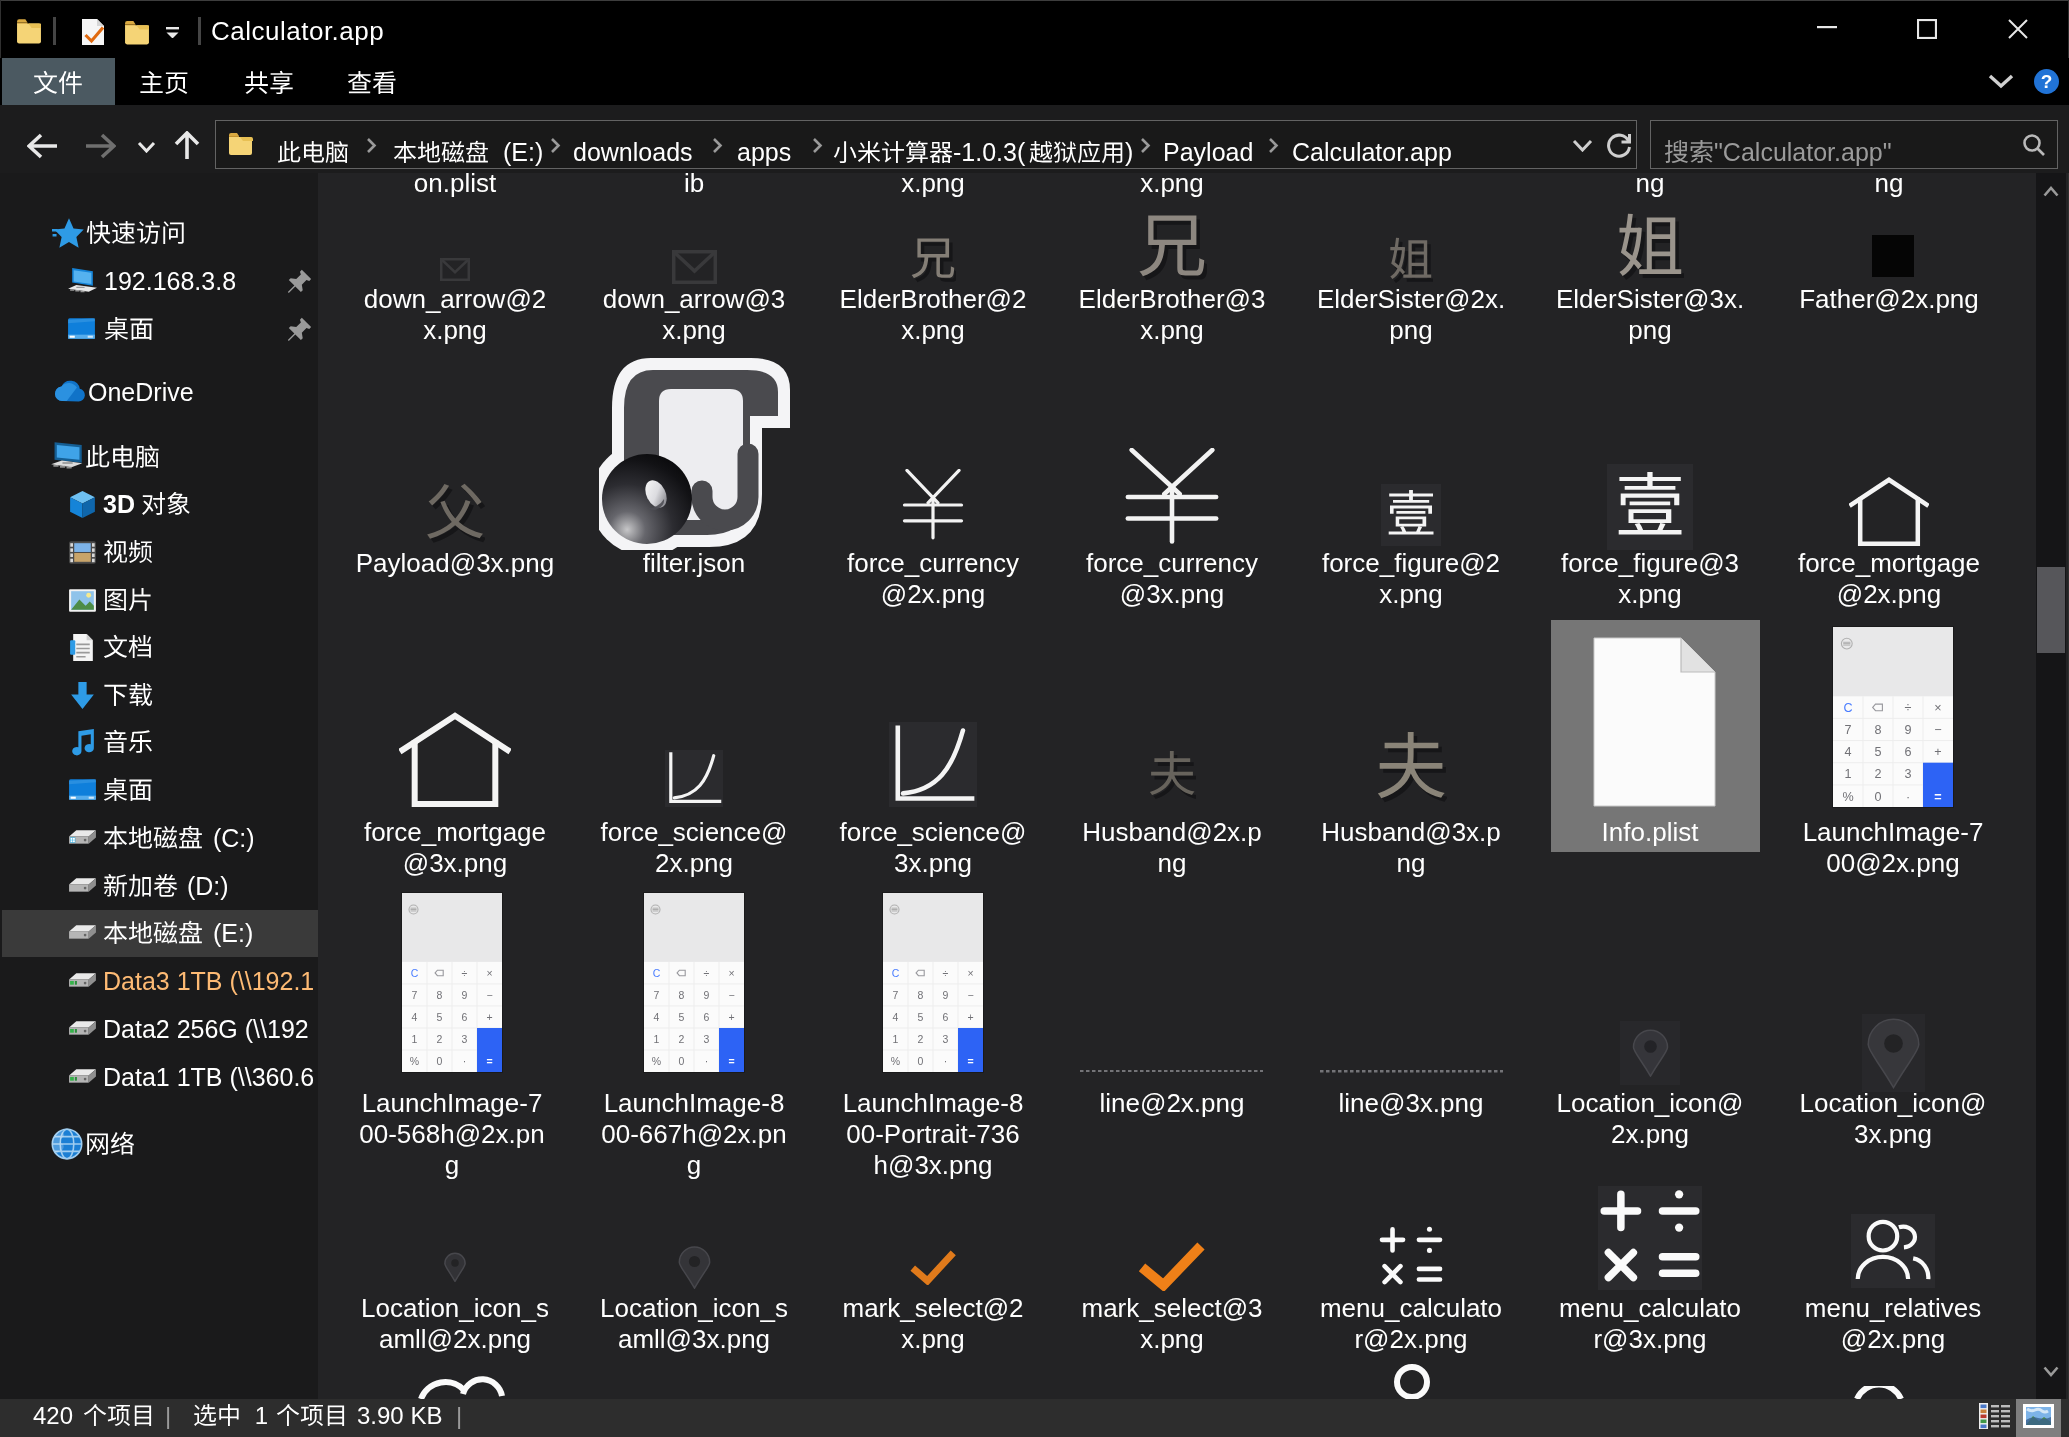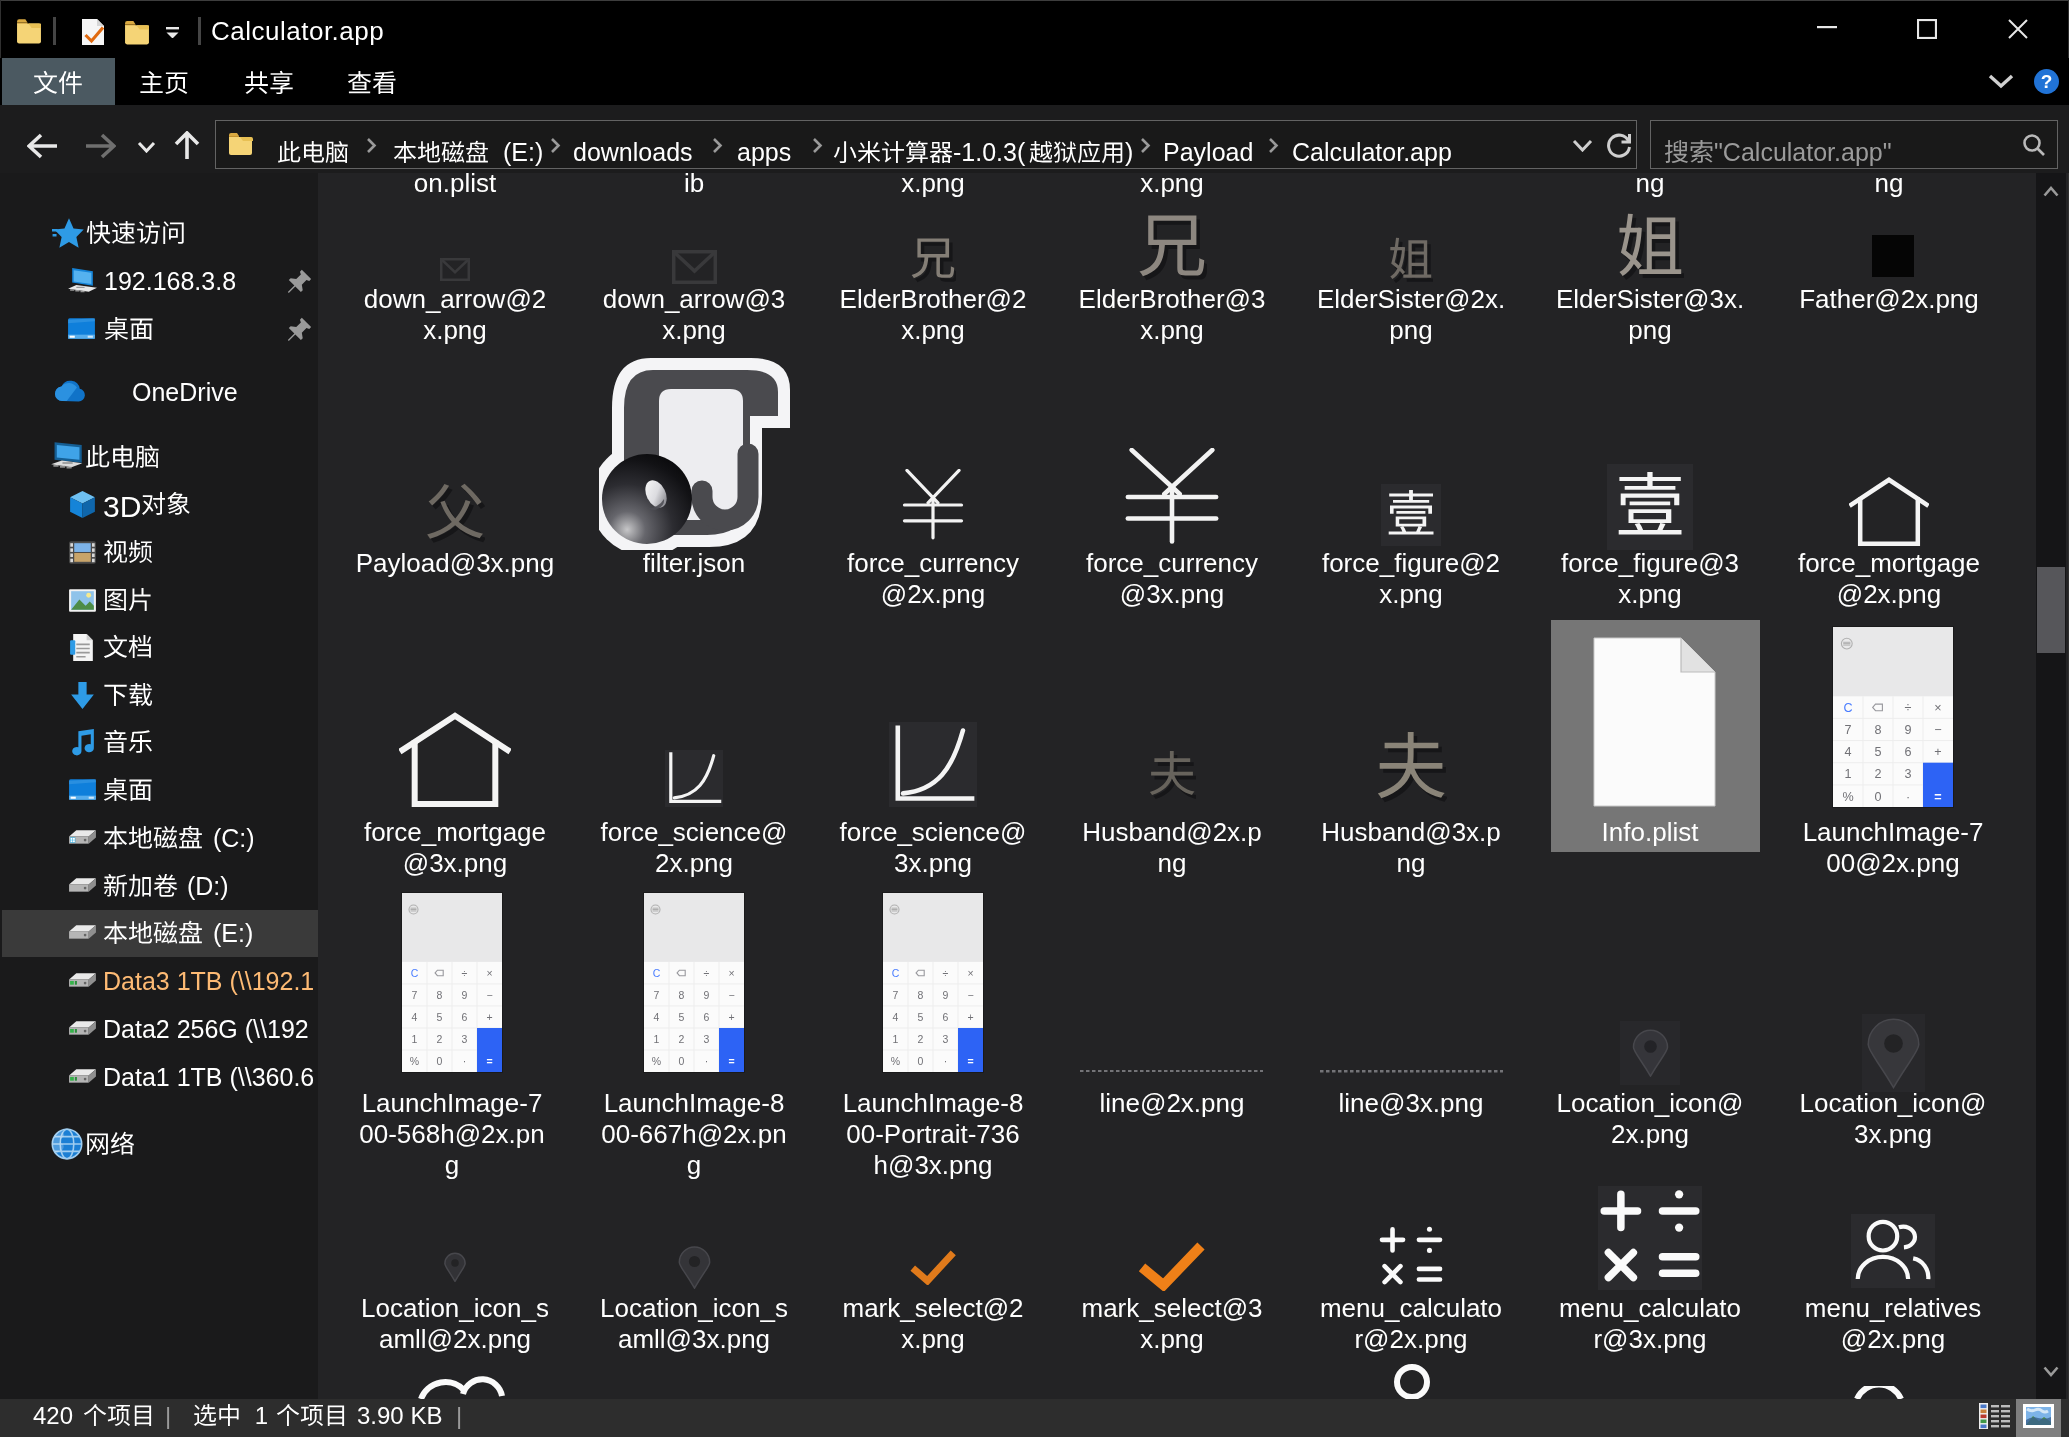--- a/index.html
+++ b/index.html
@@ -181,40 +181,40 @@
     <g transform="scale(0.93)">
       <path d="M17 3 l10 10 -2 2 -3-1 -5 5 1 6 -2 2 -6-6 -7 7 -1-1 7-7 -6-6 2-2 6 1 5-5 -1-3 z" fill="#9a9a9a"></path>
     </g>
   </svg>
 <svg class="abs" style="left:52px;top:375px;" width="34" height="34" viewBox="0 0 34 34">
     <g transform="scale(1.133)">
       <path d="M9 23 a6.5 6.5 0 0 1 -0.6 -12.96 A8.5 8.5 0 0 1 24.5 12.2 a5.6 5.6 0 0 1 -1 11.1 z" fill="#1073c8"></path>
       <path d="M9 23 a6.5 6.5 0 0 1 -0.6 -12.96 A8.5 8.5 0 0 1 22 11 l-9 12z" fill="#2b91e0"></path>
     </g>
   </svg>
-<div class="abs" style="left:88px;top:378px;font-size:25px;line-height:normal;color:#fff;white-space:pre;margin-left:44px;">OneDrive</div>
+<div class="abs" style="left:88px;top:378px;font-size:25px;line-height:normal;color:#fff;white-space:pre;">OneDrive</div>
 <svg class="abs" style="left:50px;top:440px;" width="34" height="34" viewBox="0 0 34 34">
     <g transform="scale(1.133)">
       <path d="M4 2 L28 4.5 V20 L4 17.5 Z" fill="#155e93"></path>
       <path d="M6 4.5 L26 6.5 V17.5 L6 15.5 Z" fill="#3fa3e8"></path>
       <path d="M1 21.5 L19 24 L28.5 20.5 L10.5 18.2 Z" fill="#dcdcdc"></path>
       <path d="M3 22 h4.5 v1.6 h-4.5 z M8.8 22.8 h4.5 v1.6 h-4.5 z M14.6 23.6 h4.5 v1.6 h-4.5z M11 19.6 h9 v1.4 h-9z" fill="#8f8f8f"></path>
     </g>
   </svg>
 <svg class="abs" style="left:85px;top:444px" width="75" height="25" viewBox="0 0 75 25">
     <path fill="#fff" d="M1.1 21.7 1.5 23.7C4.6 23.1 9.2 22.2 13.4 21.4L13.3 19.6L9.7 20.2V10.5H13.3V8.7H9.7V1.0H7.8V20.6L5.0 21.0V6.1H3.1V21.4ZM14.5 1.0V19.8C14.5 22.5 15.2 23.2 17.5 23.2C18.0 23.2 20.8 23.2 21.3 23.2C23.5 23.2 24.1 21.8 24.3 17.8C23.7 17.6 23.0 17.3 22.5 16.9C22.4 20.5 22.2 21.4 21.2 21.4C20.6 21.4 18.2 21.4 17.7 21.4C16.7 21.4 16.5 21.1 16.5 19.8V12.0C18.9 10.8 21.5 9.4 23.4 8.0L21.9 6.4C20.6 7.6 18.6 9.0 16.5 10.1V1.0Z M36.3 11.8V15.4H30.1V11.8ZM38.3 11.8H44.7V15.4H38.3ZM36.3 10.0H30.1V6.5H36.3ZM38.3 10.0V6.5H44.7V10.0ZM28.1 4.6V18.8H30.1V17.2H36.3V19.9C36.3 22.8 37.1 23.6 39.9 23.6C40.5 23.6 44.8 23.6 45.5 23.6C48.1 23.6 48.7 22.2 49.0 18.4C48.5 18.3 47.7 17.9 47.2 17.6C47.0 20.9 46.8 21.7 45.4 21.7C44.5 21.7 40.8 21.7 40.0 21.7C38.5 21.7 38.3 21.4 38.3 19.9V17.2H46.6V4.6H38.3V1.0H36.3V4.6Z M68.3 7.1C67.8 8.9 67.3 10.6 66.6 12.1C65.7 10.8 64.7 9.6 63.7 8.4L62.5 9.3C63.6 10.7 64.8 12.2 65.8 13.8C64.8 15.6 63.6 17.3 62.3 18.6C62.7 18.9 63.3 19.5 63.5 19.8C64.8 18.6 65.8 17.1 66.8 15.3C67.7 16.7 68.5 17.9 68.9 19.0L70.3 17.9C69.7 16.7 68.8 15.2 67.7 13.7C68.5 11.8 69.3 9.7 69.9 7.5ZM64.3 1.5C64.9 2.5 65.6 3.8 66.0 4.8H59.5V6.6H73.6V4.8H67.2L67.8 4.6C67.5 3.6 66.7 2.1 66.0 1.0ZM71.2 8.5V20.9H62.0V8.6H60.2V22.6H71.2V23.9H72.9V8.5ZM57.1 3.4V7.8H53.9V3.4ZM52.2 1.9V11.1C52.2 14.7 52.1 19.6 50.7 23.1C51.1 23.2 51.8 23.8 52.1 24.1C53.1 21.6 53.6 18.3 53.8 15.2H57.1V21.8C57.1 22.1 57.0 22.1 56.8 22.1C56.5 22.1 55.8 22.1 54.9 22.1C55.1 22.6 55.4 23.4 55.4 23.8C56.7 23.8 57.5 23.8 58.0 23.5C58.5 23.2 58.7 22.7 58.7 21.8V1.9ZM57.1 9.4V13.6H53.9L53.9 11.1V9.4Z"></path>
   </svg>
 <svg class="abs" style="left:67px;top:489px;" width="31" height="31" viewBox="0 0 31 31">
     <g transform="scale(1.033)">
       <path d="M15 2 L27 8 L15 14 L3 8 Z" fill="#6ec0f2"></path>
       <path d="M3 8 L15 14 V28 L3 22 Z" fill="#1584d8"></path>
       <path d="M27 8 L15 14 V28 L27 22 Z" fill="#0f66ab"></path>
     </g>
   </svg>
-<div class="abs" style="left:103px;top:490px;font-size:30px;line-height:normal;color:#fff;white-space:pre;">3D </div>
+<div class="abs" style="left:103px;top:490px;font-size:25px;line-height:normal;color:#fff;white-space:pre;font-weight:bold;">3D </div>
 <svg class="abs" style="left:141px;top:491px" width="50" height="25" viewBox="0 0 50 25">
     <path fill="#fff" d="M12.6 12.1C13.7 13.9 14.9 16.3 15.2 17.8L16.9 17.0C16.5 15.5 15.3 13.2 14.1 11.4ZM2.3 10.7C3.8 12.0 5.4 13.7 6.9 15.3C5.4 18.5 3.4 20.9 1.1 22.4C1.6 22.8 2.1 23.5 2.5 23.9C4.8 22.3 6.7 20.0 8.2 16.9C9.3 18.3 10.3 19.6 10.9 20.8L12.4 19.4C11.7 18.1 10.5 16.6 9.1 15.0C10.2 12.1 11.1 8.7 11.5 4.6L10.3 4.3L10.0 4.3H1.8V6.1H9.5C9.1 8.8 8.5 11.2 7.7 13.4C6.4 12.0 5.0 10.7 3.6 9.5ZM19.1 1.0V7.0H12.1V8.8H19.1V21.4C19.1 21.9 18.9 22.0 18.5 22.1C18.1 22.1 16.7 22.1 15.1 22.0C15.4 22.6 15.7 23.4 15.8 24.0C17.9 24.0 19.2 23.9 19.9 23.6C20.7 23.3 21.0 22.7 21.0 21.4V8.8H24.0V7.0H21.0V1.0Z M33.5 0.9C32.1 2.9 29.6 5.4 26.3 7.2C26.7 7.5 27.3 8.1 27.6 8.5C28.1 8.2 28.5 7.9 29.0 7.6V11.7H33.2C31.3 12.9 29.1 13.7 26.6 14.2C26.9 14.6 27.4 15.3 27.6 15.6C30.1 14.9 32.4 14.0 34.3 12.8C35.0 13.2 35.5 13.6 36.0 14.1C33.9 15.5 30.3 16.9 27.4 17.6C27.8 17.9 28.2 18.5 28.5 18.9C31.3 18.1 34.7 16.6 37.0 15.0C37.4 15.4 37.7 15.9 38.0 16.4C35.5 18.4 30.9 20.4 27.1 21.2C27.5 21.6 28.0 22.2 28.2 22.7C31.6 21.7 35.9 19.8 38.6 17.7C39.3 19.5 39.0 21.0 38.0 21.7C37.5 22.0 36.9 22.1 36.2 22.1C35.7 22.1 34.8 22.1 33.9 22.0C34.1 22.4 34.4 23.2 34.4 23.7C35.2 23.7 36.0 23.8 36.6 23.8C37.6 23.8 38.4 23.6 39.2 23.0C40.9 21.9 41.4 19.4 40.1 16.7L41.5 16.1C42.6 18.4 44.6 21.2 47.6 22.7C47.8 22.2 48.4 21.5 48.8 21.1C46.0 19.9 44.0 17.5 43.0 15.3C44.2 14.6 45.5 13.9 46.5 13.2L45.0 12.1C43.6 13.2 41.3 14.5 39.5 15.5C38.6 14.2 37.4 12.9 35.6 11.8L35.8 11.7H46.2V6.1H39.5C40.3 5.3 41.0 4.3 41.5 3.4L40.2 2.6L39.9 2.7H34.4C34.8 2.2 35.2 1.8 35.5 1.3ZM33.1 4.2H38.9C38.4 4.8 37.9 5.6 37.3 6.1H31.0C31.8 5.5 32.5 4.8 33.1 4.2ZM30.8 7.5H37.4C36.8 8.6 36.0 9.5 35.2 10.2H30.8ZM39.1 7.5H44.4V10.2H37.3C38.0 9.4 38.6 8.5 39.1 7.5Z"></path>
   </svg>
 <svg class="abs" style="left:67px;top:537px;" width="31" height="31" viewBox="0 0 31 31">
     <g transform="scale(1.033)">
       <rect x="2" y="4" width="26" height="22" rx="2" fill="#4a4a4a"></rect>
       <rect x="7" y="6" width="16" height="8.5" fill="#7db3e8"></rect>
       <rect x="7" y="15.5" width="16" height="8.5" fill="#c8a46a"></rect>
       <g fill="#d8d8d8">
         <rect x="3.2" y="6" width="2.6" height="3.4"></rect>

